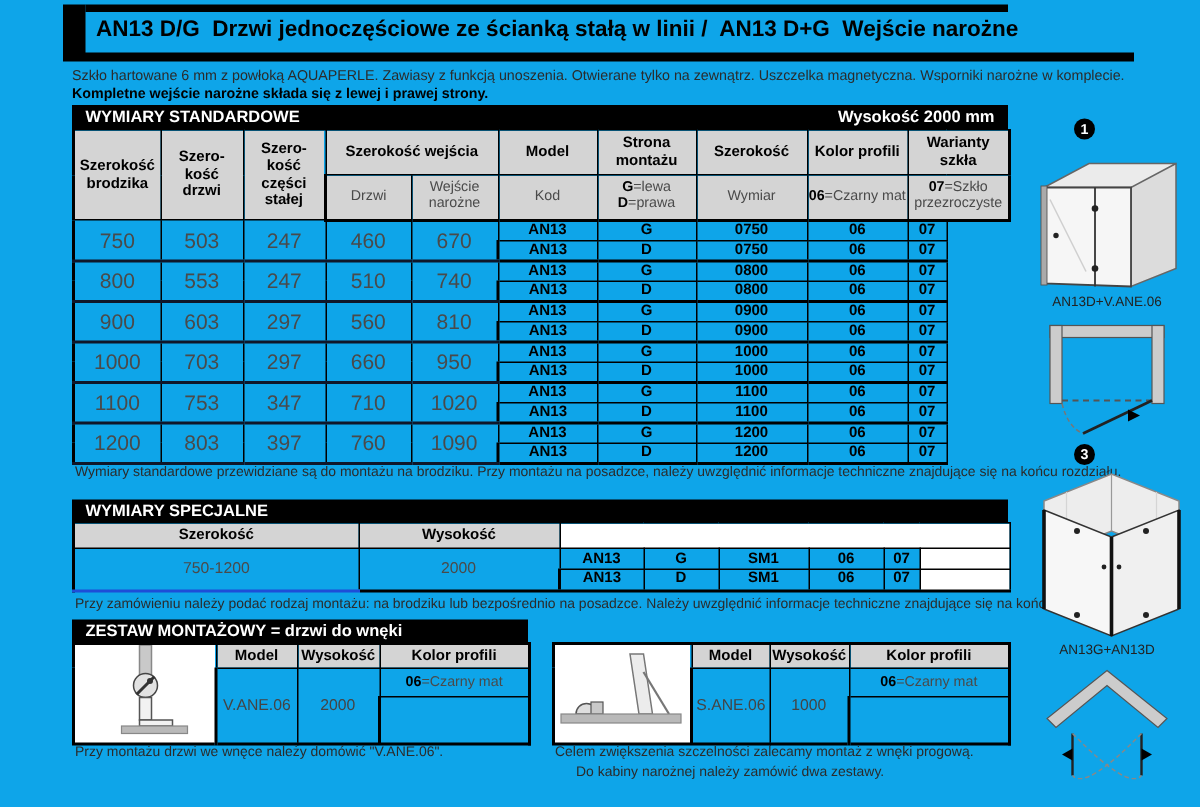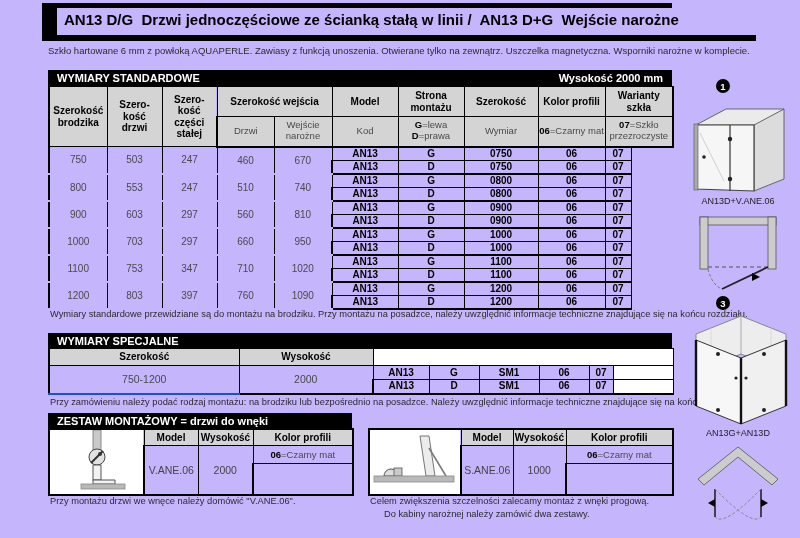--- a/index.html
+++ b/index.html
@@ -1,16 +1,16 @@
 <!DOCTYPE html>
 <html><head>
 <meta charset="utf-8">
 <style>
   html,body{margin:0;padding:0;background:#fff;}
-  .page{position:relative;width:800px;height:538px;background:#c4b5fd;
+  .page{position:relative;width:800px;height:538px;background:#0ea5e9;
         font-family:"Liberation Sans","DejaVu Sans",sans-serif;color:#000;overflow:hidden;}
   .abs{position:absolute;}
   
   .t-left-bar{left:42px;top:3px;width:15px;height:34px;background:#000;}
   .t-top{left:57px;top:3px;width:615px;height:5px;background:#000;}
   .t-bottom{left:42px;top:35px;width:714px;height:6px;background:#000;}
   .page-title{left:64px;top:11px;font-size:15px;font-weight:bold;white-space:pre;}
   .subtitle{left:48px;font-size:9.5px;color:#2b2b2b;white-space:nowrap;}
   .subtitle.b{font-weight:bold;color:#000;}
   
@@ -20,21 +20,21 @@
   
   table{border-collapse:collapse;table-layout:fixed;}
   th,td{border:1px solid #000;text-align:center;vertical-align:middle;padding:0;overflow:hidden;}
   th{background:#d4d4d4;font-size:10px;line-height:1.15;white-space:pre-line;}
   th.sub{font-weight:normal;color:#4a4a4a;font-size:9.5px;}
   th.sub b{color:#000;}
   tr>*:first-child{border-left:2px solid #000;}
   th.redge{border-right:2px solid #000;}
   #std-table thead tr.h2 th{border-bottom:2px solid #000;}
   #std-tbody tr{height:13px;}
-  td.dim{color:#4a4a4a;font-size:10px;border-bottom:2px solid #c4b5fd;}
+  td.dim{color:#4a4a4a;font-size:14px;border-bottom:2px solid #0f172a;}
   td.mdl{font-weight:bold;font-size:10px;line-height:12px;}
   tr.grp-end td{border-bottom:2px solid #000;}
   td.ghost{border:none !important;background:transparent;}
   td.blank{background:#fff;}
   
   #sp-table td.dim{font-size:10.5px;}
   
   table.kit{border:2px solid #000;}
   table.kit th{font-size:10px;}
   td.kimg{background:#fff;}
@@ -51,20 +51,21 @@
 </head>
 <body>
 
 <div class="page">
 
   <div class="abs t-left-bar"></div>
   <div class="abs t-top"></div>
   <div class="abs page-title">AN13 D/G  Drzwi jednoczęściowe ze ścianką stałą w linii /  AN13 D+G  Wejście narożne</div>
   <div class="abs t-bottom"></div>
   <div class="abs subtitle" style="top:45px;">Szkło hartowane 6 mm z powłoką AQUAPERLE. Zawiasy z funkcją unoszenia. Otwierane tylko na zewnątrz. Uszczelka magnetyczna. Wsporniki narożne w komplecie.</div>
+  <div class="abs subtitle b" style="top:57px;">Kompletne wejście narożne składa się z lewej i prawej strony.</div>
 
   <div class="abs black-bar" style="left:48px;top:70px;width:624px;height:16px;">
     <span>WYMIARY STANDARDOWE</span>
     <span>Wysokość 2000 mm</span>
   </div>
   <table id="std-table" class="abs" style="left:48px;top:86px;width:624px;">
     <colgroup>
       <col style="width:58px">
         <col style="width:55px">
         <col style="width:55px">

